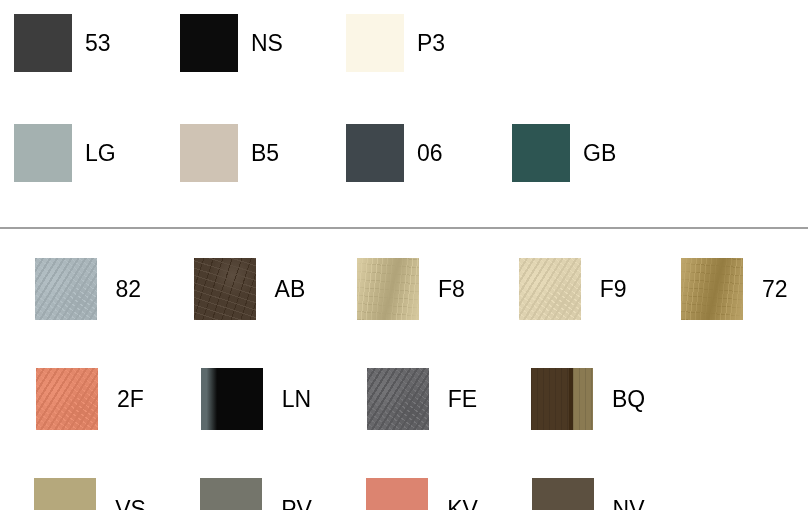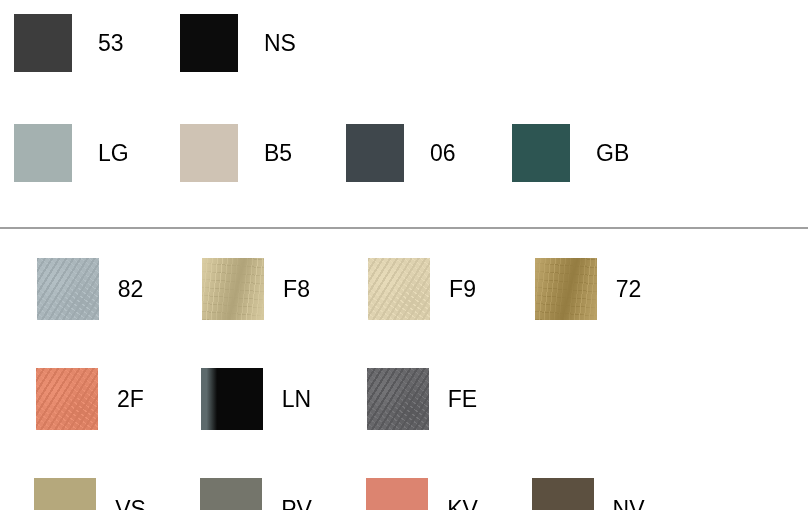--- a/index.html
+++ b/index.html
@@ -65,21 +65,21 @@
   #section-solid .swatch-item {
     width: 166px;
   }
   #section-solid .swatch-chip {
     width: 58px;
     height: 58px;
     margin-left: 14px;
   }
   #section-solid .swatch-label {
     font-size: 23px;
-    margin-left: 26px;
+    margin-left: 13px;
   }
   
   #section-divider {
     width: 808px;
     height: 2px;
     background: #a0a0a0;
     margin: 0;
     border: 0;
     position: relative;
     top: -7px;
@@ -113,20 +113,24 @@
   <div class="section" id="section-solid">
       <div class="swatch-row">
         <div class="swatch-item">
           <div class="swatch-chip" title="53" style="background: rgb(61, 61, 61);"></div>
           <span class="swatch-label">53</span>
         </div>
         <div class="swatch-item">
           <div class="swatch-chip" title="NS" style="background: rgb(12, 12, 12);"></div>
           <span class="swatch-label">NS</span>
         </div>
+        <div class="swatch-item">
+          <div class="swatch-chip" title="P3" style="background: rgb(251, 246, 230);"></div>
+          <span class="swatch-label">P3</span>
+        </div>
       </div>
       <div class="swatch-row">
         <div class="swatch-item">
           <div class="swatch-chip" title="LG" style="background: rgb(164, 177, 176);"></div>
           <span class="swatch-label">LG</span>
         </div>
         <div class="swatch-item">
           <div class="swatch-chip" title="B5" style="background: rgb(207, 195, 180);"></div>
           <span class="swatch-label">B5</span>
         </div>
@@ -145,20 +149,26 @@
 
   <div class="section" id="section-textured">
       <div class="swatch-row">
         <div class="swatch-item">
           <div class="swatch-chip" title="82" style="background: rgb(170, 182, 187);">
             <span class="grain" style="background-image: repeating-linear-gradient(122deg, rgb(150, 162, 167) 0px, rgb(150, 162, 167) 2px, transparent 2px, transparent 6px), repeating-linear-gradient(38deg, rgb(188, 200, 205) 0px, rgb(188, 200, 205) 1px, transparent 1px, transparent 5px), radial-gradient(circle at 28% 34%, rgb(188, 200, 205) 0%, transparent 42%), radial-gradient(circle at 72% 70%, rgb(150, 162, 167) 0%, transparent 46%); opacity: 0.55;"></span>
           </div>
           <span class="swatch-label">82</span>
         </div>
         <div class="swatch-item">
+          <div class="swatch-chip" title="AB" style="background: rgb(75, 60, 46);">
+            <span class="grain" style="background-image: repeating-linear-gradient(18deg, rgb(101, 86, 72) 0px, rgb(101, 86, 72) 1px, transparent 1px, transparent 7px), repeating-linear-gradient(108deg, rgb(53, 38, 24) 0px, rgb(53, 38, 24) 1px, transparent 1px, transparent 9px), radial-gradient(circle at 62% 28%, rgb(105, 90, 76) 0%, transparent 38%); opacity: 0.6;"></span>
+          </div>
+          <span class="swatch-label">AB</span>
+        </div>
+        <div class="swatch-item">
           <div class="swatch-chip" title="F8" style="background: rgb(196, 183, 141);">
             <span class="grain" style="background-image: linear-gradient(104deg, rgb(230, 217, 175) 0%, transparent 28%, rgb(168, 155, 113) 55%, transparent 74%, rgb(224, 211, 169) 100%), repeating-linear-gradient(96deg, rgb(218, 205, 163) 0px, rgb(218, 205, 163) 1px, transparent 1px, transparent 5px), repeating-linear-gradient(4deg, rgb(178, 165, 123) 0px, rgb(178, 165, 123) 1px, transparent 1px, transparent 8px); opacity: 0.7;"></span>
           </div>
           <span class="swatch-label">F8</span>
         </div>
         <div class="swatch-item">
           <div class="swatch-chip" title="F9" style="background: rgb(222, 210, 176);">
             <span class="grain" style="background-image: repeating-linear-gradient(122deg, rgb(202, 190, 156) 0px, rgb(202, 190, 156) 2px, transparent 2px, transparent 6px), repeating-linear-gradient(38deg, rgb(240, 228, 194) 0px, rgb(240, 228, 194) 1px, transparent 1px, transparent 5px), radial-gradient(circle at 28% 34%, rgb(240, 228, 194) 0%, transparent 42%), radial-gradient(circle at 72% 70%, rgb(202, 190, 156) 0%, transparent 46%); opacity: 0.55;"></span>
           </div>
           <span class="swatch-label">F9</span>
@@ -180,20 +190,26 @@
         <div class="swatch-item">
           <div class="swatch-chip" title="LN" style="background: linear-gradient(90deg, rgb(93, 106, 108) 0%, rgb(93, 106, 108) 9%, rgb(9, 9, 9) 26%, rgb(9, 9, 9) 100%);"></div>
           <span class="swatch-label">LN</span>
         </div>
         <div class="swatch-item">
           <div class="swatch-chip" title="FE" style="background: rgb(103, 103, 106);">
             <span class="grain" style="background-image: repeating-linear-gradient(122deg, rgb(77, 77, 80) 0px, rgb(77, 77, 80) 2px, transparent 2px, transparent 6px), repeating-linear-gradient(38deg, rgb(127, 127, 130) 0px, rgb(127, 127, 130) 1px, transparent 1px, transparent 5px), radial-gradient(circle at 28% 34%, rgb(127, 127, 130) 0%, transparent 42%), radial-gradient(circle at 72% 70%, rgb(77, 77, 80) 0%, transparent 46%); opacity: 0.55;"></span>
           </div>
           <span class="swatch-label">FE</span>
         </div>
+        <div class="swatch-item">
+          <div class="swatch-chip" title="BQ" style="background: linear-gradient(90deg, rgb(75, 56, 35) 0%, rgb(75, 56, 35) 62%, rgb(61, 42, 21) 62%, rgb(61, 42, 21) 68%, rgb(138, 122, 82) 68%, rgb(138, 122, 82) 100%);">
+            <span class="grain" style="background-image: repeating-linear-gradient(90deg, rgba(0, 0, 0, 0.2) 0px, rgba(0, 0, 0, 0.2) 1px, transparent 1px, transparent 6px); opacity: 0.5;"></span>
+          </div>
+          <span class="swatch-label">BQ</span>
+        </div>
       </div>
       <div class="swatch-row">
         <div class="swatch-item">
           <div class="swatch-chip" title="VS" style="background: rgb(181, 168, 124);"></div>
           <span class="swatch-label">VS</span>
         </div>
         <div class="swatch-item">
           <div class="swatch-chip" title="PV" style="background: rgb(116, 117, 107);"></div>
           <span class="swatch-label">PV</span>
         </div>

